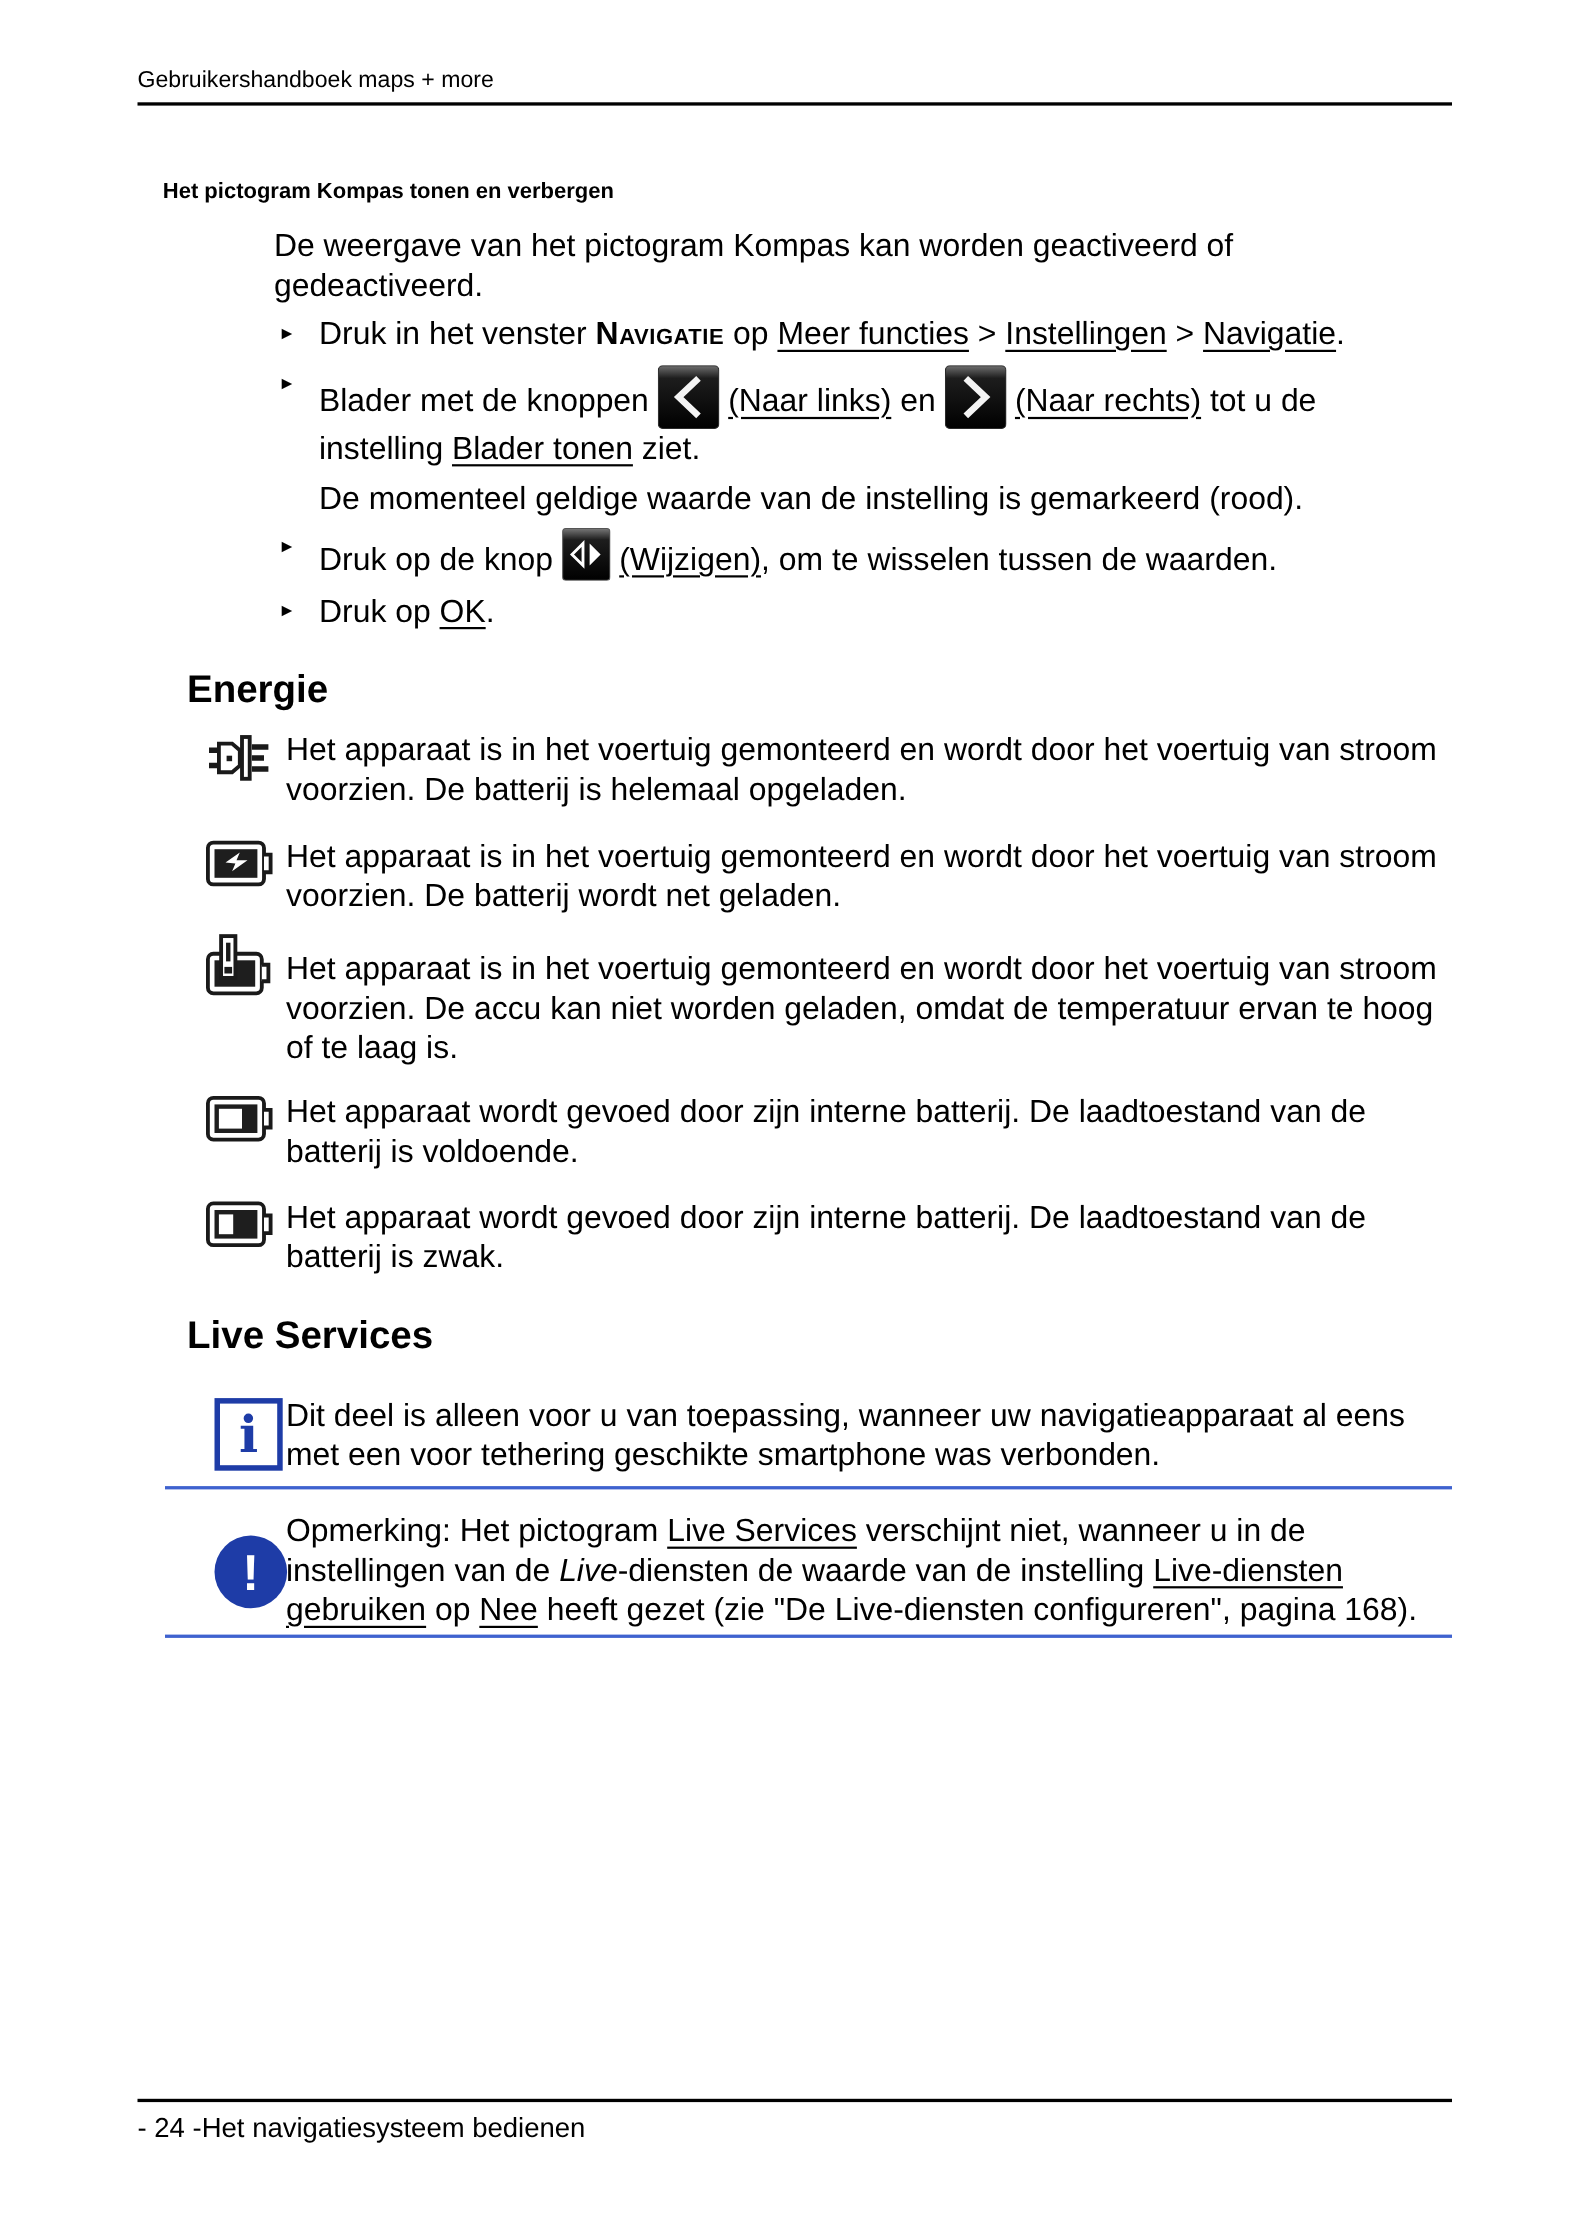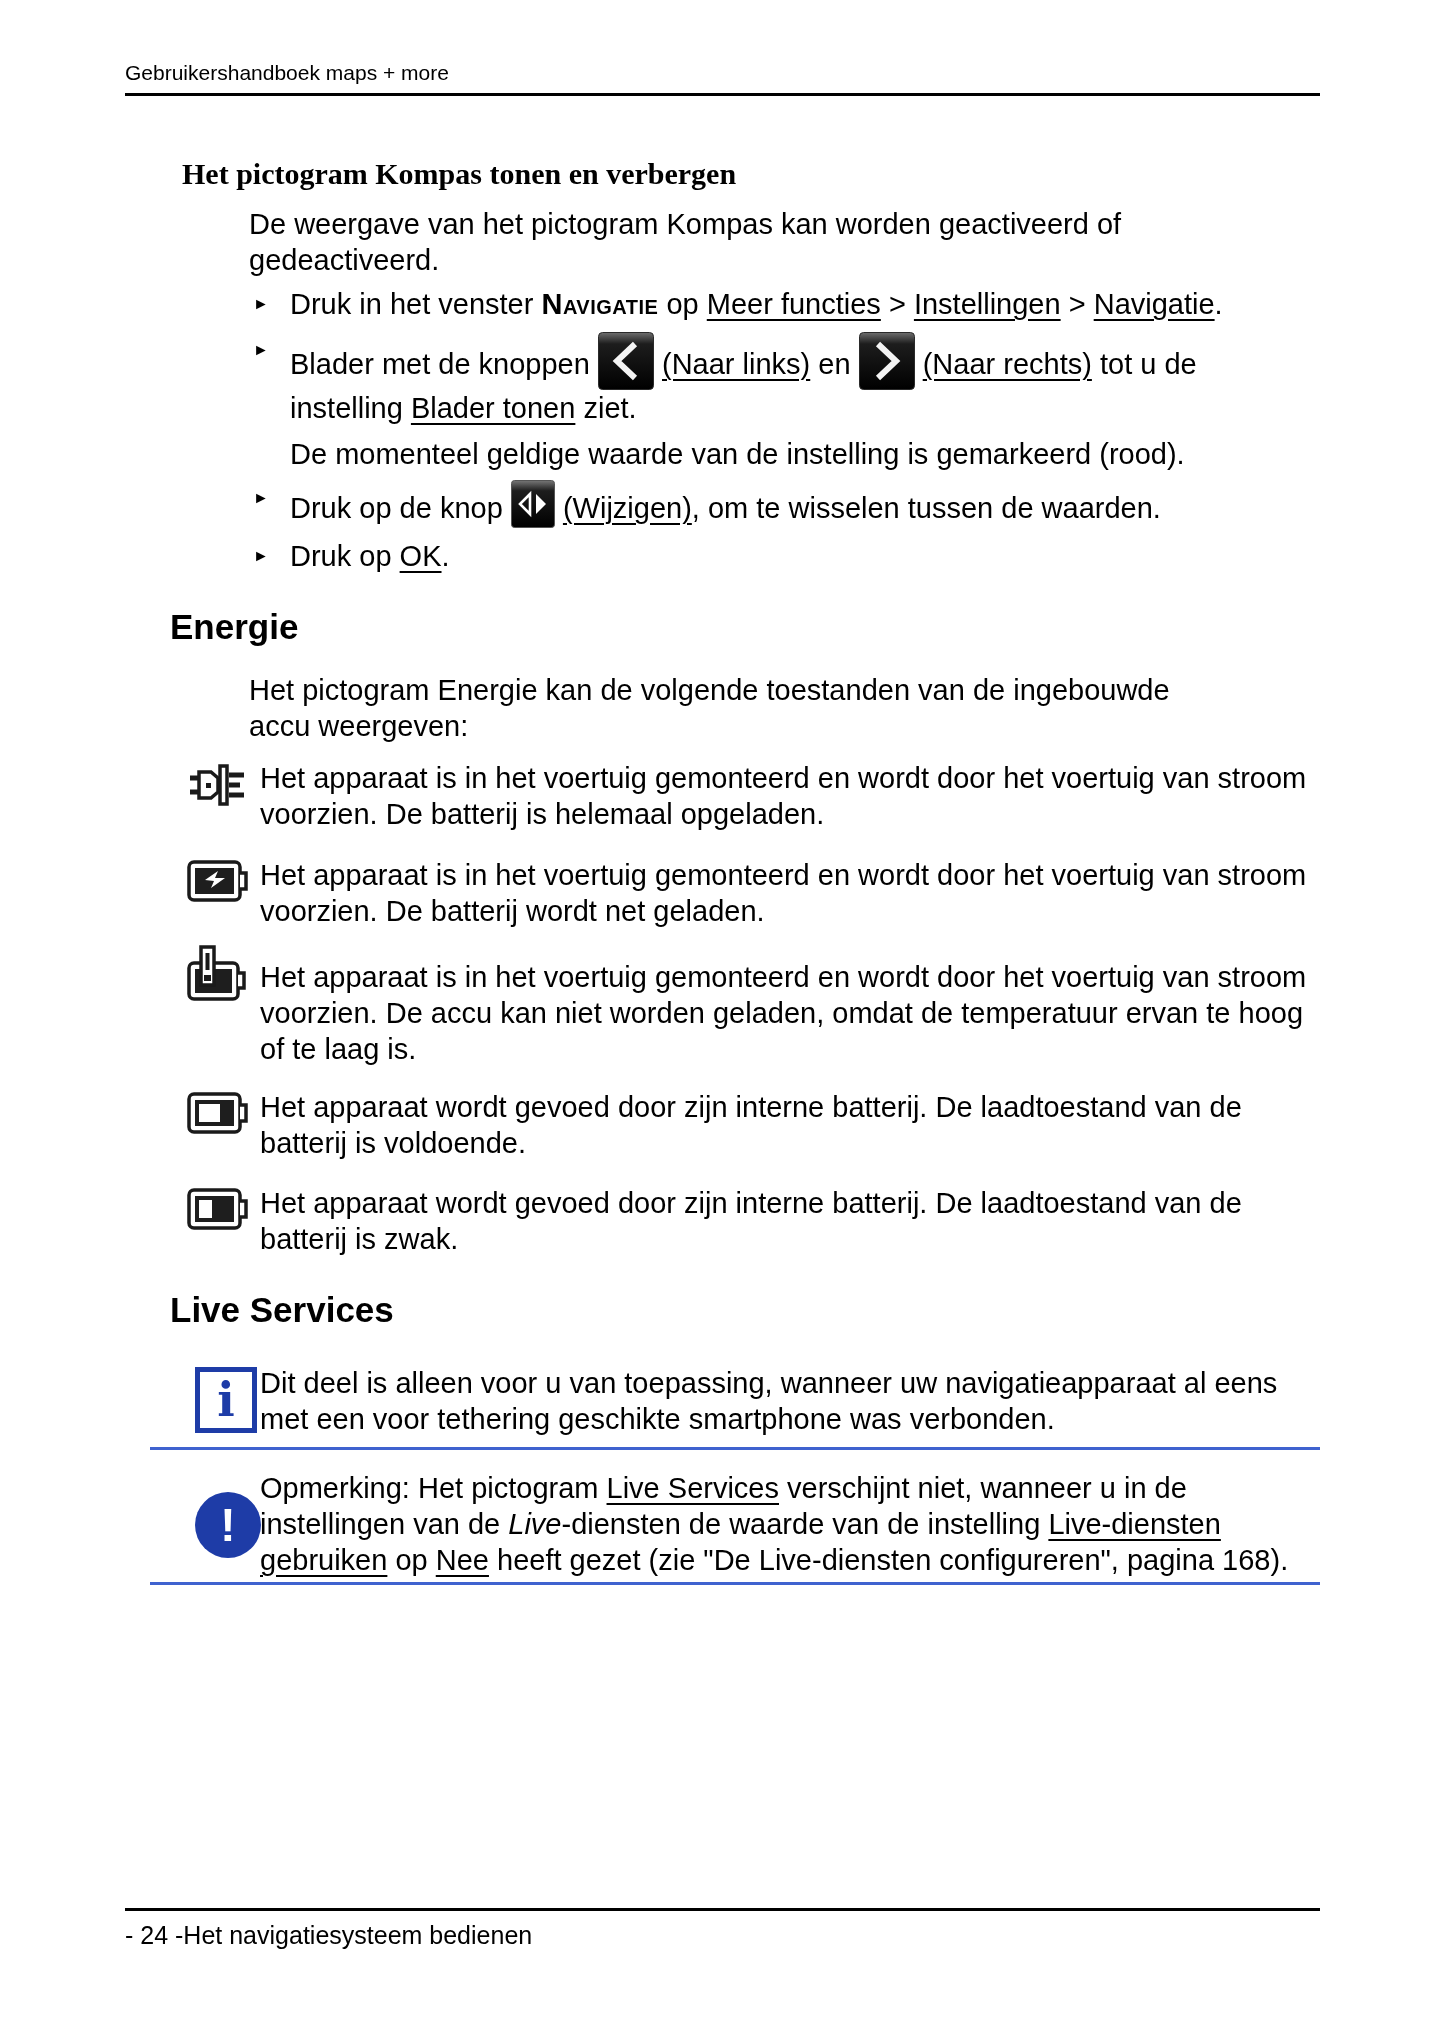--- a/index.html
+++ b/index.html
@@ -7,21 +7,21 @@
   body {
     width:1445px; height:2034px; position:relative; overflow:hidden;
     font-family:"Liberation Sans","DejaVu Sans",sans-serif; color:#000;
   }
   .page { position:absolute; inset:0; padding:0 125px; }
 
   .running-header { padding-top:60px; font-size:21px; line-height:25px; }
   .rule-black { height:3px; background:#000; margin-top:8px; }
 
   h2.sec { margin-top:32px; margin-left:45px; font-size:35px; line-height:42px; font-weight:bold; }
-  h3.sub { margin-top:60px; margin-left:57px; font-size:30px; line-height:36px; font-weight:bold;font-family:Liberation Serif, serif; }
+  h3.sub { margin-top:60px; margin-left:23px; font-size:20px; line-height:36px; font-weight:bold; }
 
   .para { margin-left:124px; max-width:985px; font-size:29px; line-height:36px; }
   .mt14 { margin-top:14px; } .mt24 { margin-top:24px; } .mt10 { margin-top:10px; }
 
   .bullet { display:flex; margin-left:128px; }
   .bullet .marker { flex:none; width:37px; font-size:16px; padding-top:9px; }
   .bullet .btxt { font-size:29px; line-height:36px; max-width:1005px; }
   .bullet .btxt.w-narrow { max-width:930px; }
   .mt8 { margin-top:8px; }
 
@@ -126,21 +126,20 @@
 <span> </span><span class="u">(Wijzigen)</span><span>, om te wisselen tussen de waarden.</span></p>
   </div>
 
   <div class="bullet mt10">
     <span class="marker">►</span>
     <p class="btxt"><span>Druk op </span><span class="u">OK</span><span>.</span></p>
   </div>
 
   <h2 class="sec">Energie</h2>
 
-  <p class="para mt24"><span>Het pictogram </span><span class="b">Energie</span><span> kan de volgende toestanden van de ingebouwde accu weergeven:</span></p>
 
   <div class="state-row ms16">
     <span class="icon-cell"><svg width="60" height="46" viewBox="0 0 60 46">
           <path d="M3 16 h9 M3 30 h9" stroke="#1a1a1a" stroke-width="5" fill="none"></path>
           <path d="M12 10 h12 l7 6 v14 l-7 6 h-12 z" fill="#fff" stroke="#1a1a1a" stroke-width="3.5"></path>
           <rect x="19" y="21" width="5" height="5" fill="#1a1a1a"></rect>
           <rect x="33" y="4" width="7" height="38" fill="#fff" stroke="#1a1a1a" stroke-width="3.5"></rect>
           <path d="M42 13 h15 M42 23 h11 M42 33 h15" stroke="#1a1a1a" stroke-width="5" fill="none"></path>
         </svg></span>
     <p class="state-text">Het apparaat is in het voertuig gemonteerd en wordt door het voertuig van stroom voorzien. De batterij is helemaal opgeladen.</p>

